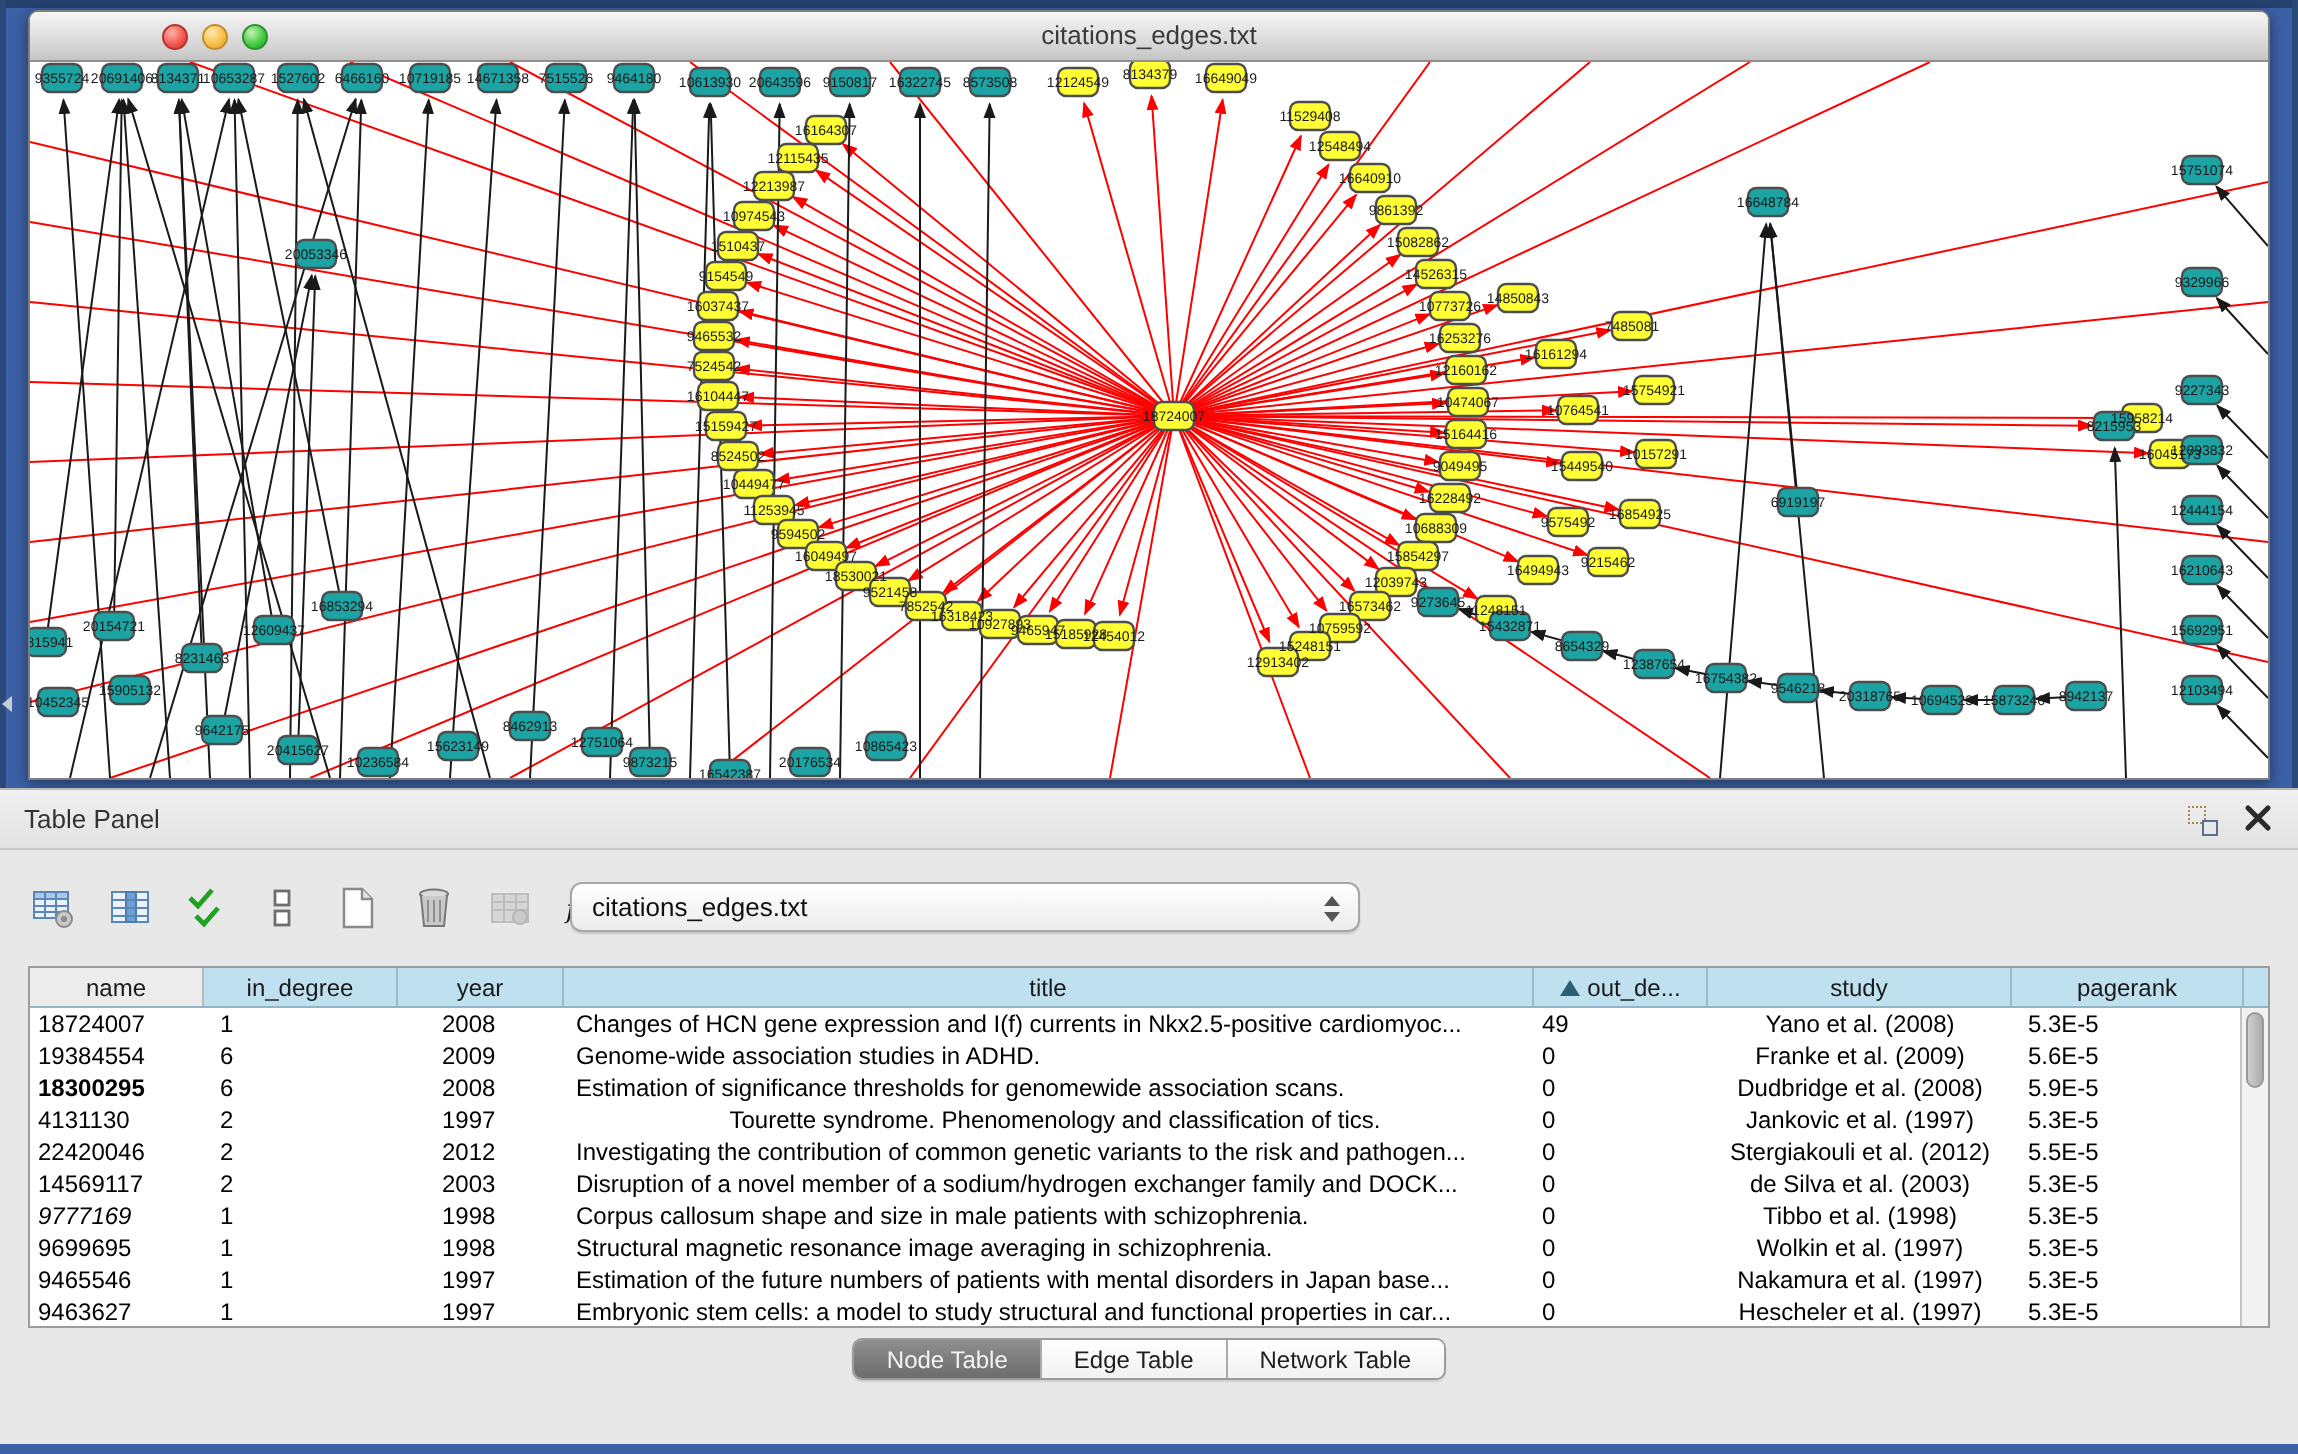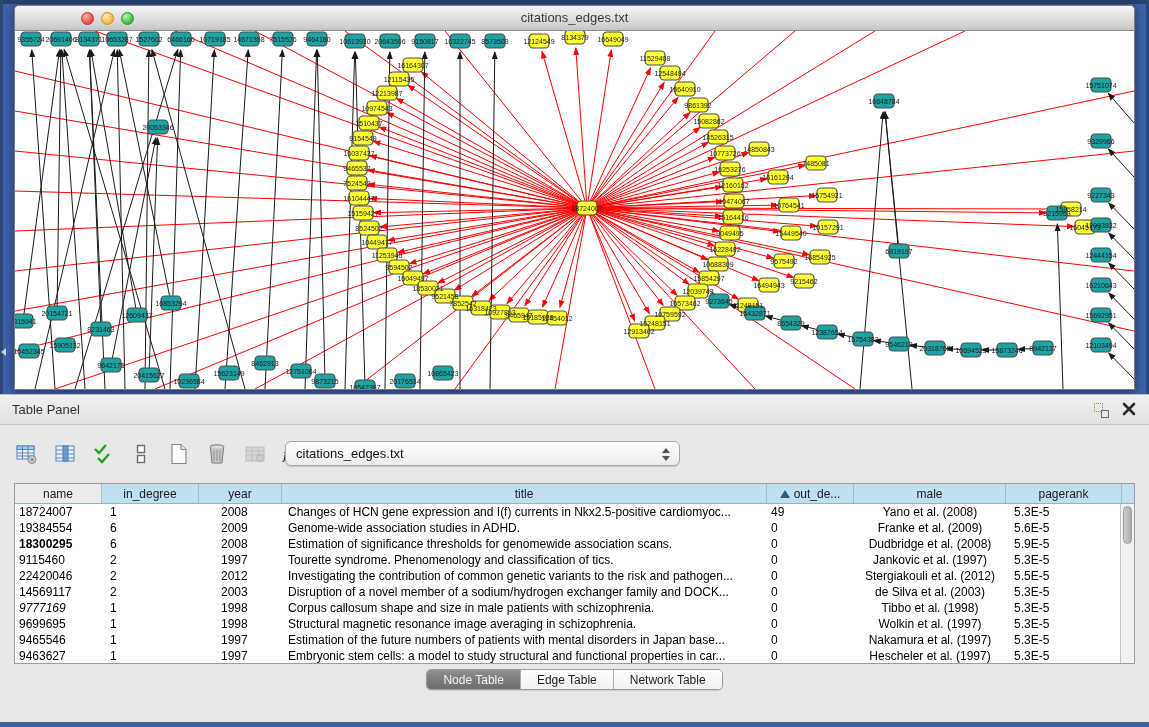--- a/index.html
+++ b/index.html
@@ -593,21 +593,21 @@
           <span>year</span>
         </div>
         <div class="nt-h" style="width: 485px;">
           <span>title</span>
         </div>
         <div class="nt-h" style="width: 87px;">
           <span class="sort-tri"></span>
           <span>out_de...</span>
         </div>
         <div class="nt-h" style="width: 152px;">
-          <span>male</span>
+          <span>study</span>
         </div>
         <div class="nt-h" style="width: 116px;">
           <span>pagerank</span>
         </div>
       </div>
     <div id="nt-body">
         <div class="nt-row">
           <div class="nt-c" style="width: 87px; padding-left: 4px; text-align: left;">18724007</div>
           <div class="nt-c" style="width: 97px; padding-left: 8px; text-align: left;">1</div>
           <div class="nt-c" style="width: 83px; padding-left: 22px; text-align: left;">2008</div>
@@ -628,24 +628,24 @@
         <div class="nt-row">
           <div class="nt-c" style="width: 87px; padding-left: 4px; text-align: left; font-weight: bold;">18300295</div>
           <div class="nt-c" style="width: 97px; padding-left: 8px; text-align: left;">6</div>
           <div class="nt-c" style="width: 83px; padding-left: 22px; text-align: left;">2008</div>
           <div class="nt-c" style="width: 485px; padding-left: 6px; text-align: left;">Estimation of significance thresholds for genomewide association scans.</div>
           <div class="nt-c" style="width: 87px; padding-left: 4px; text-align: left;">0</div>
           <div class="nt-c" style="width: 152px; padding-left: 0px; text-align: center;">Dudbridge et al. (2008)</div>
           <div class="nt-c" style="width: 116px; padding-left: 8px; text-align: left;">5.9E-5</div>
         </div>
         <div class="nt-row">
-          <div class="nt-c" style="width: 87px; padding-left: 4px; text-align: left;">9115460</div>
+          <div class="nt-c" style="width: 87px; padding-left: 4px; text-align: left;">4131130</div>
           <div class="nt-c" style="width: 97px; padding-left: 8px; text-align: left;">2</div>
           <div class="nt-c" style="width: 83px; padding-left: 22px; text-align: left;">1997</div>
-          <div class="nt-c" style="width: 485px; padding-left: 6px; text-align: left;">Tourette syndrome. Phenomenology and classification of tics.</div>
+          <div class="nt-c" style="width: 485px; padding-left: 6px; text-align: center;">Tourette syndrome. Phenomenology and classification of tics.</div>
           <div class="nt-c" style="width: 87px; padding-left: 4px; text-align: left;">0</div>
           <div class="nt-c" style="width: 152px; padding-left: 0px; text-align: center;">Jankovic et al. (1997)</div>
           <div class="nt-c" style="width: 116px; padding-left: 8px; text-align: left;">5.3E-5</div>
         </div>
         <div class="nt-row">
           <div class="nt-c" style="width: 87px; padding-left: 4px; text-align: left;">22420046</div>
           <div class="nt-c" style="width: 97px; padding-left: 8px; text-align: left;">2</div>
           <div class="nt-c" style="width: 83px; padding-left: 22px; text-align: left;">2012</div>
           <div class="nt-c" style="width: 485px; padding-left: 6px; text-align: left;">Investigating the contribution of common genetic variants to the risk and pathogen...</div>
           <div class="nt-c" style="width: 87px; padding-left: 4px; text-align: left;">0</div>

